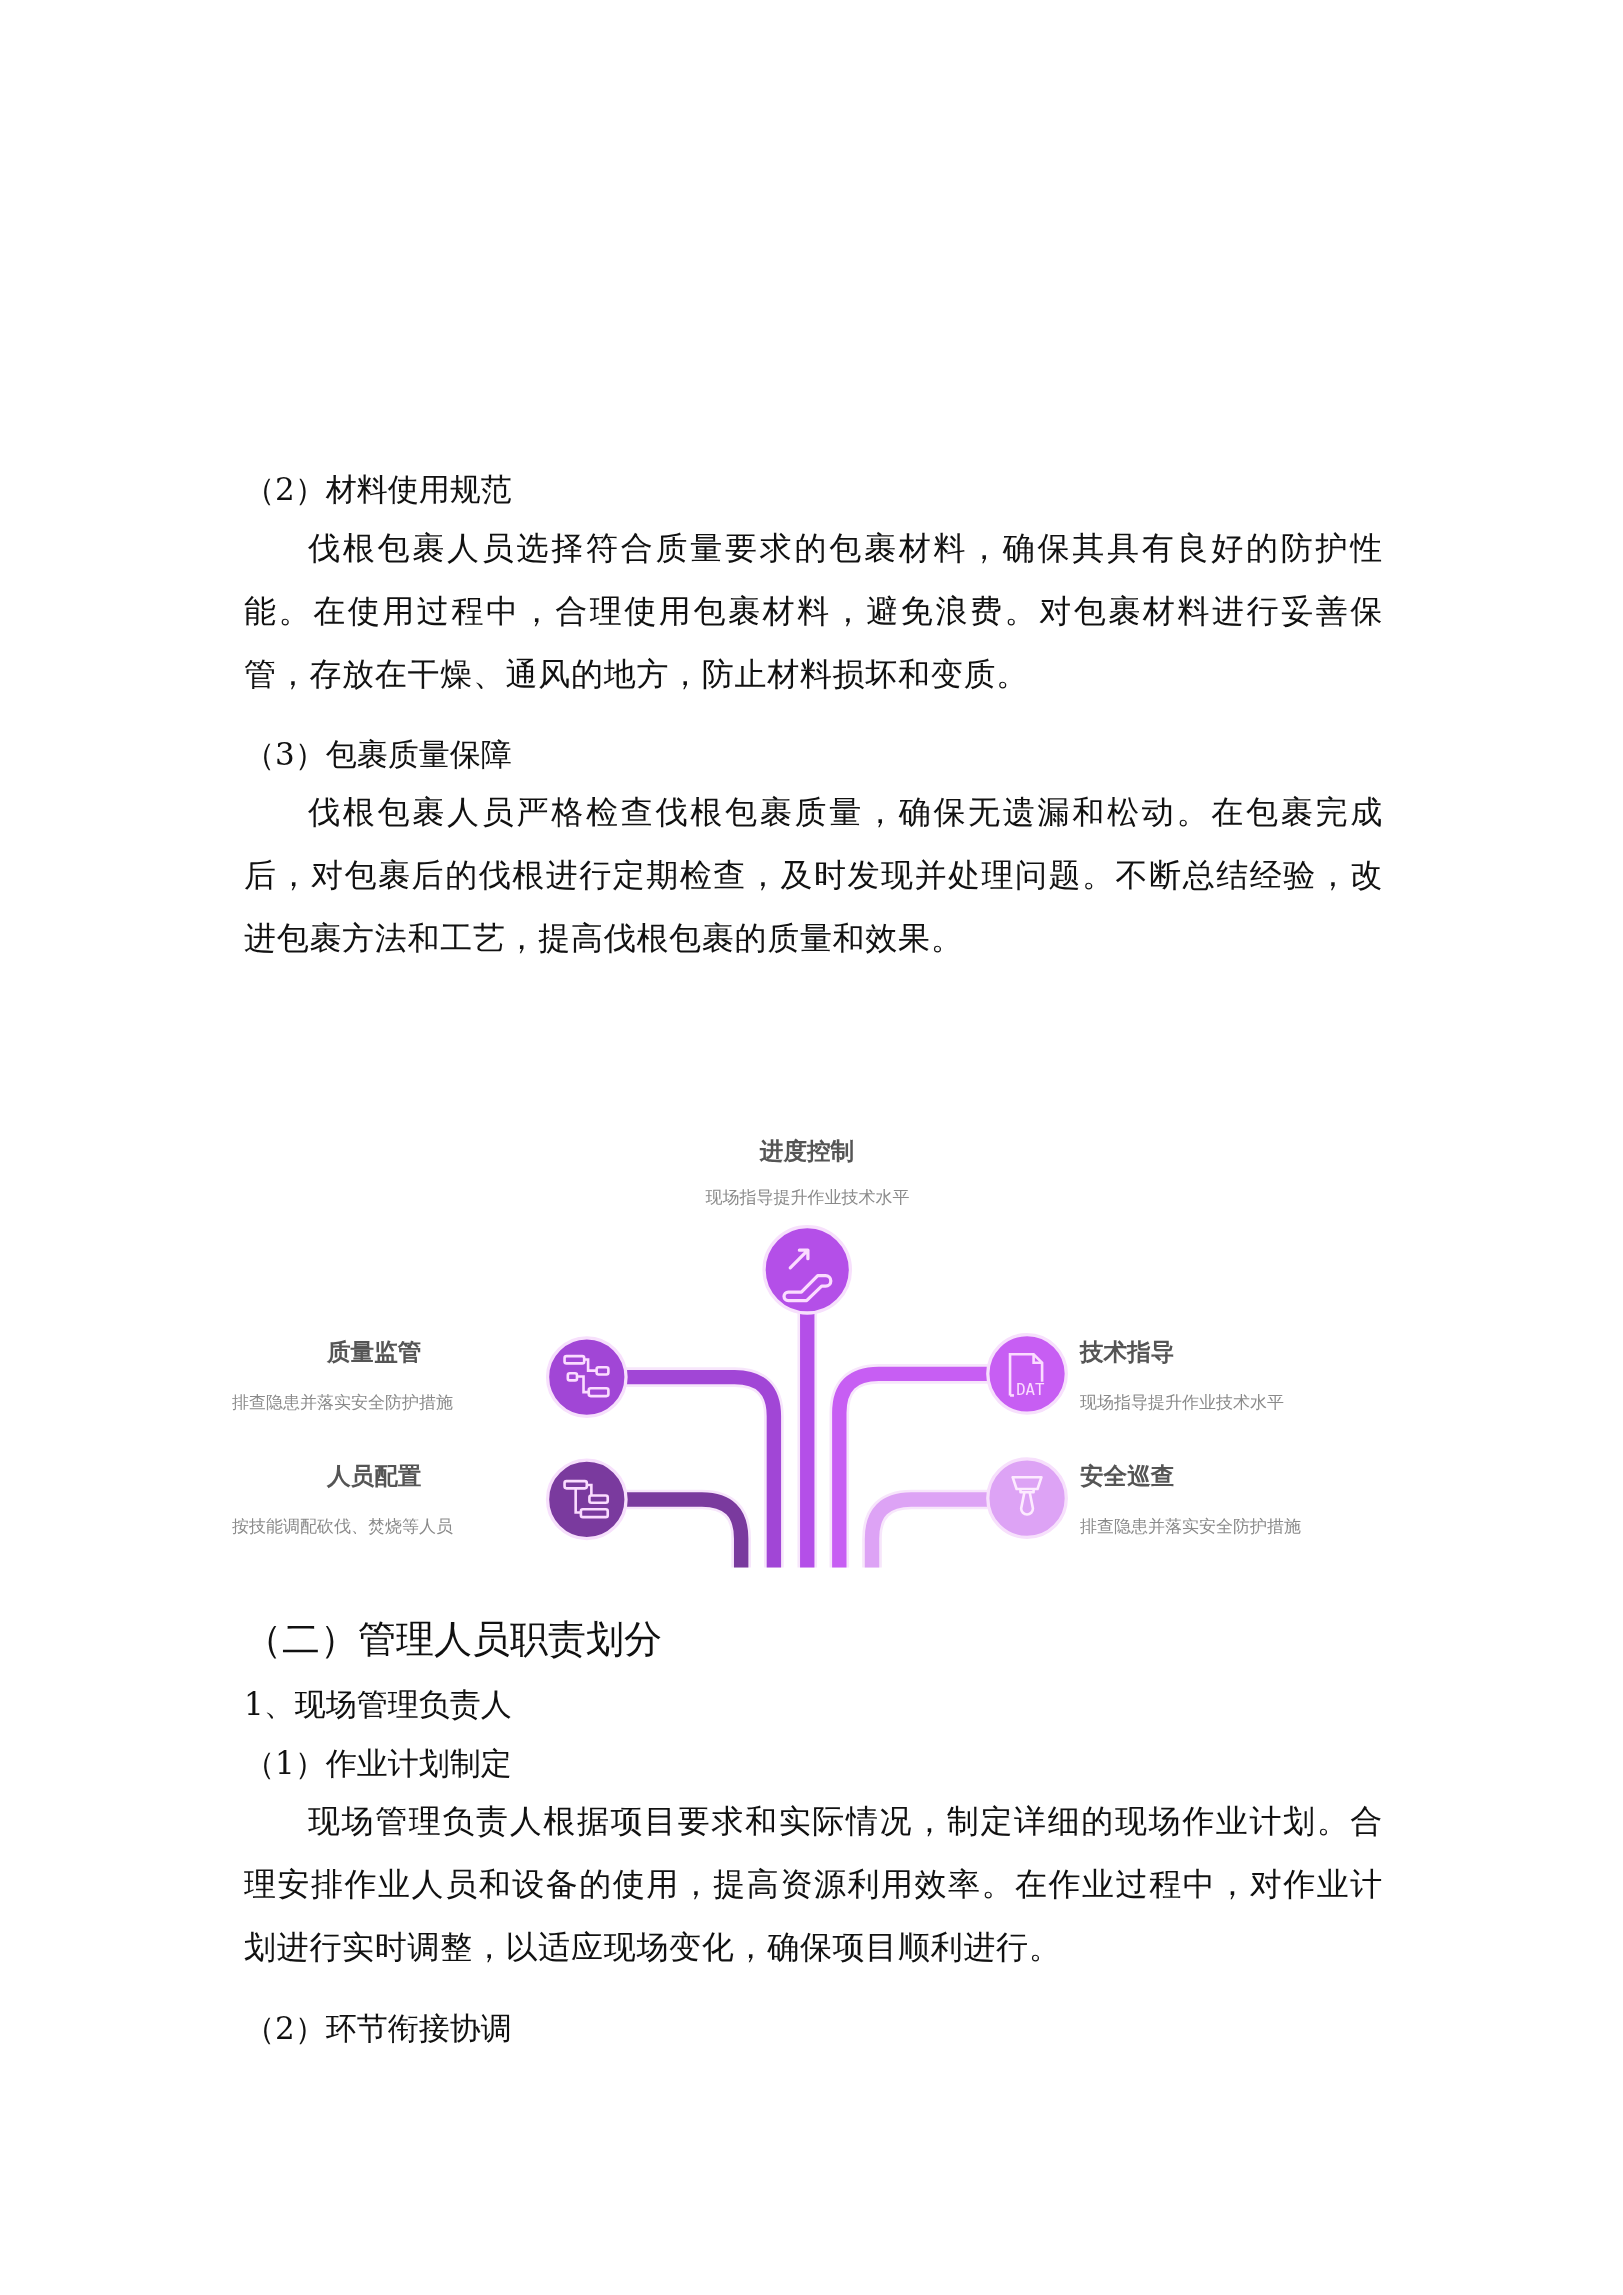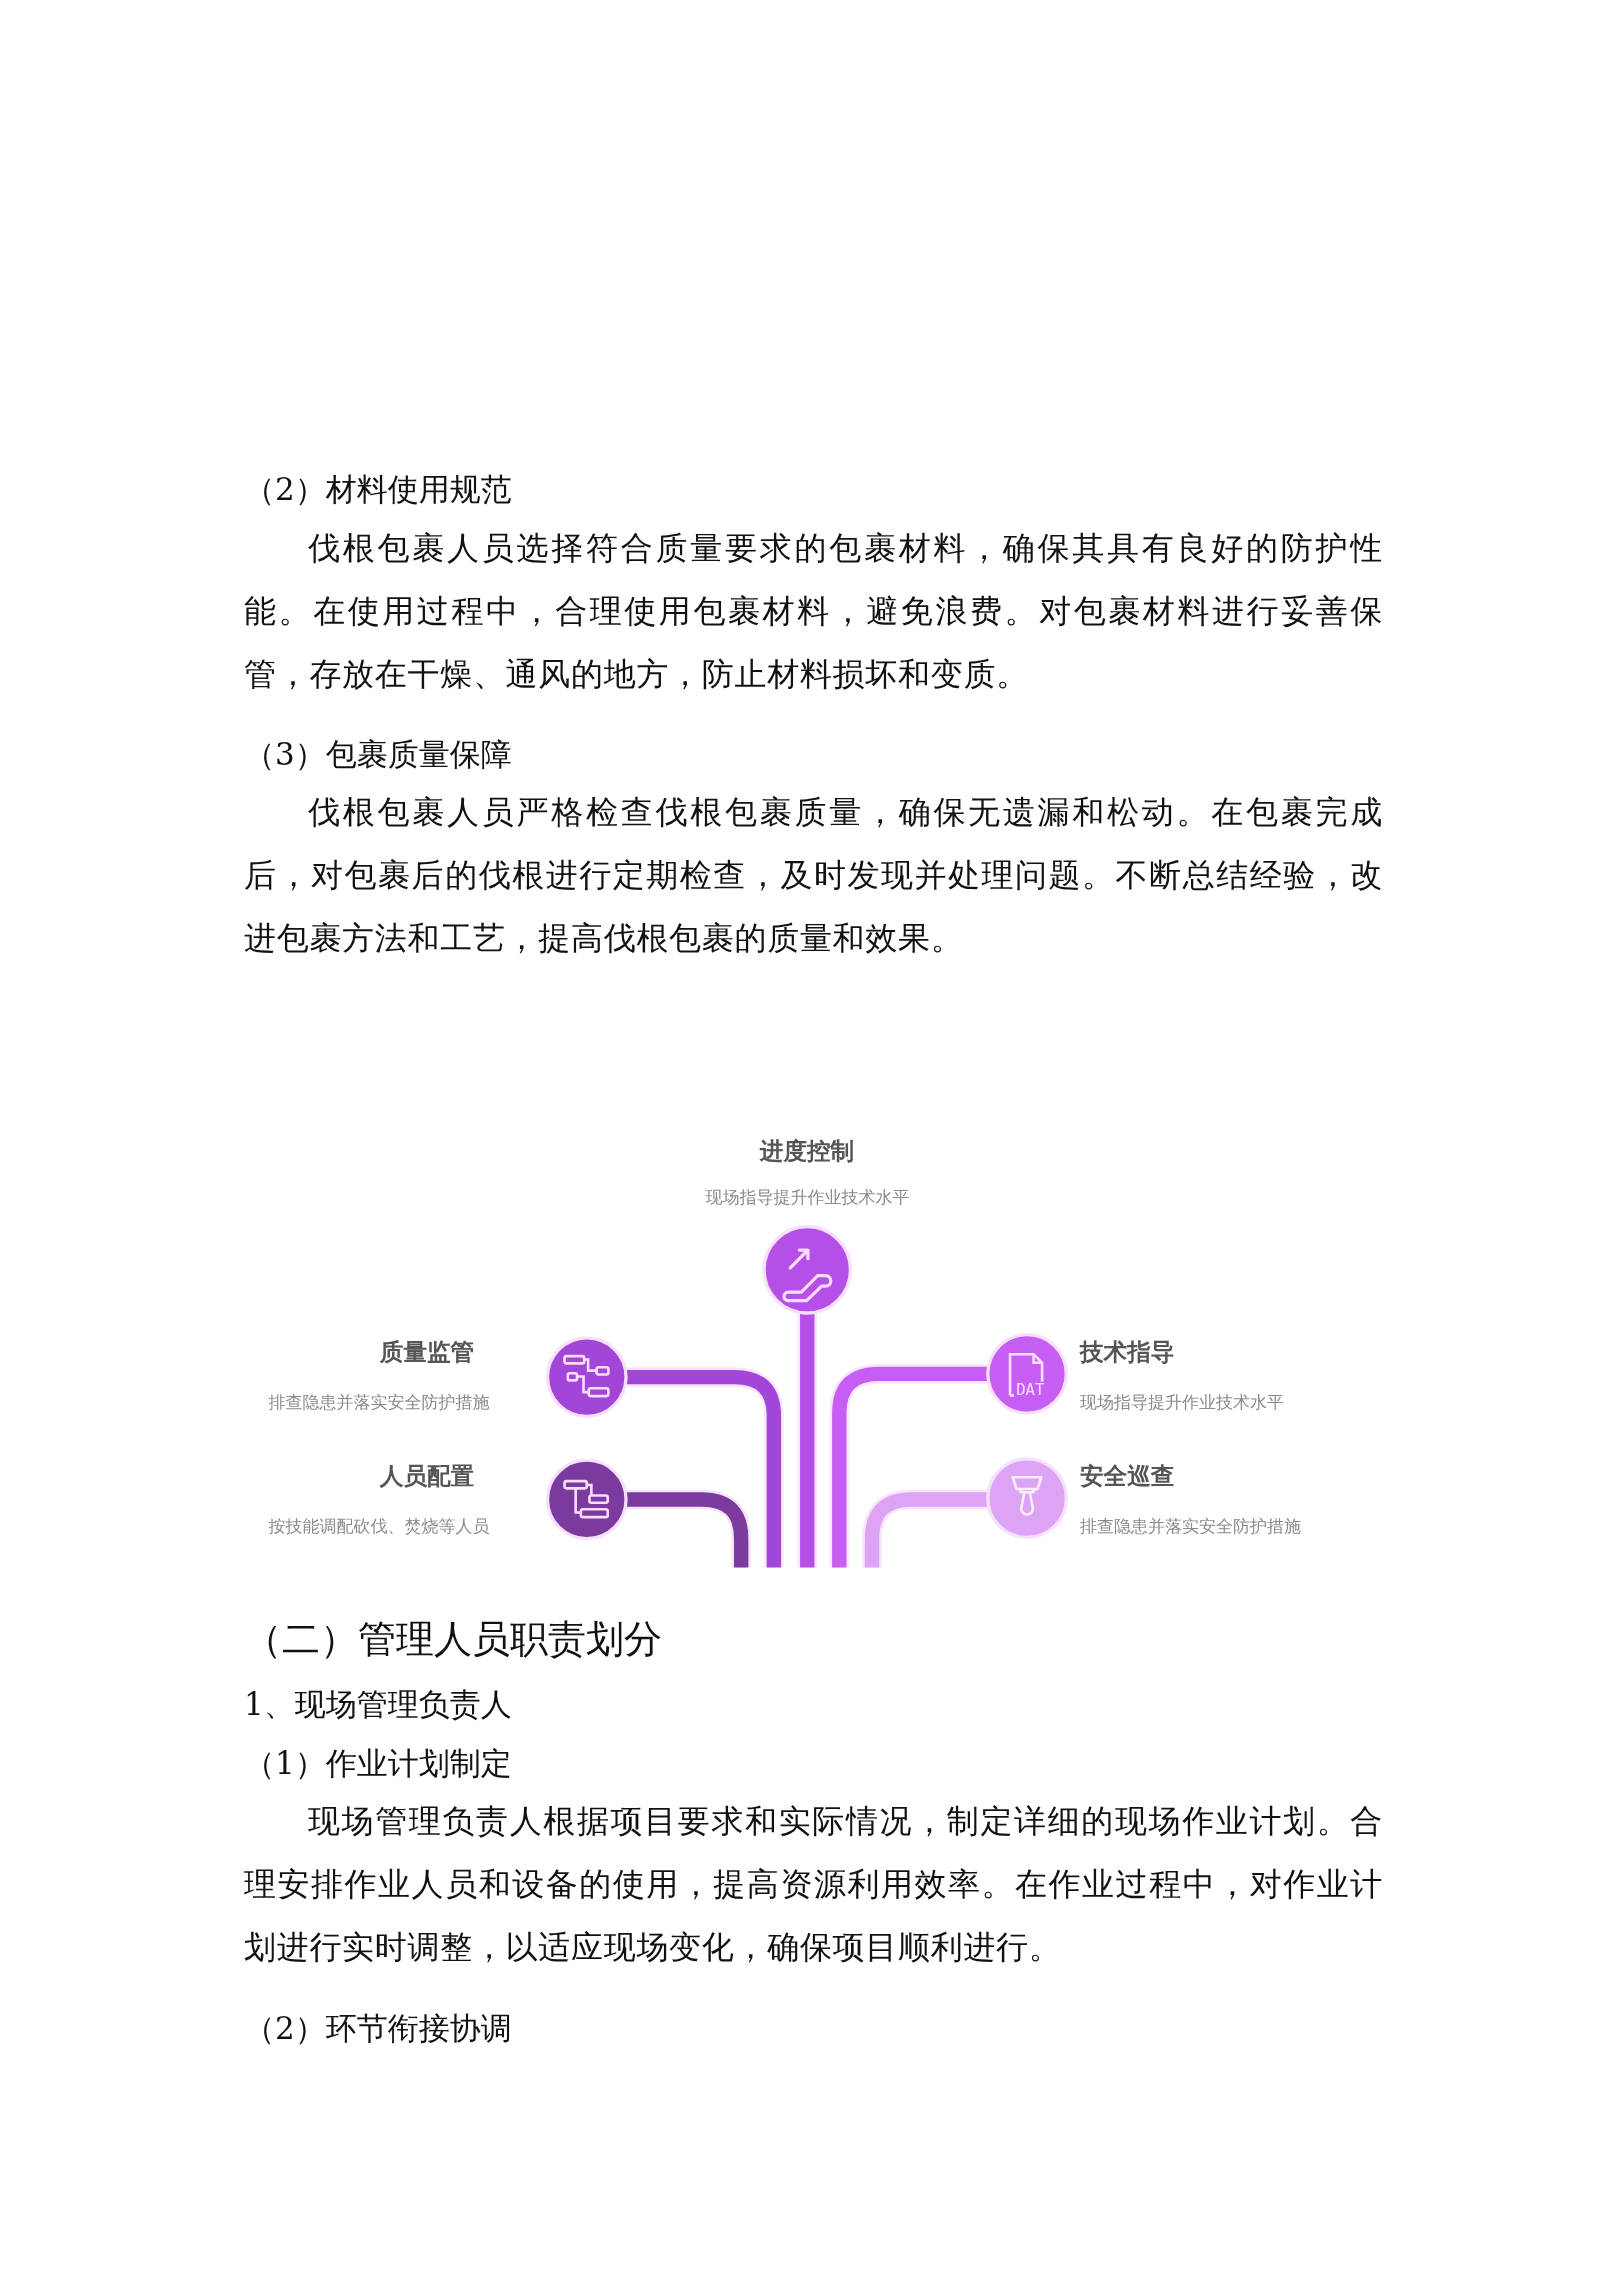--- a/index.html
+++ b/index.html
@@ -12,21 +12,21 @@
   .h2 { position: absolute; left: 244px; font-size: 38px; line-height: 46px; margin: 0; }
   .fig-title { position: absolute; left: 0; width: 1623px; text-align: center; top: 987px;
                font-family: "DejaVu Sans", "Liberation Sans", sans-serif; font-size: 29px; font-weight: bold;
                color: #555; }
   .diagram { position: absolute; left: 0; top: 0; width: 1623px; height: 2295px; pointer-events: none; }
   .diagram svg { position: absolute; left: 0; top: 0; }
   .lbl { position: absolute; font-family: Liberation Mono, monospace; font-weight: bold;
          font-size: 23.6px; color: #555; white-space: nowrap; pointer-events: auto; }
   .desc { position: absolute; font-family: "DejaVu Serif", "Liberation Serif", serif; font-size: 17px;
           color: #8a8a8a; white-space: nowrap; pointer-events: auto; }
-  .r { text-align: center; }
+  .r { text-align: left; }
   .c { text-align: center; }
 </style>
 </head>
 <body>
 
 <div class="page">
 
 
   <p class="sub" style="top:470px;">（2）材料使用规范</p>
   <p class="para" style="top:517px;">伐根包裹人员选择符合质量要求的包裹材料，确保其具有良好的防护性能。在使用过程中，合理使用包裹材料，避免浪费。对包裹材料进行妥善保管，存放在干燥、通风的地方，防止材料损坏和变质。</p>

